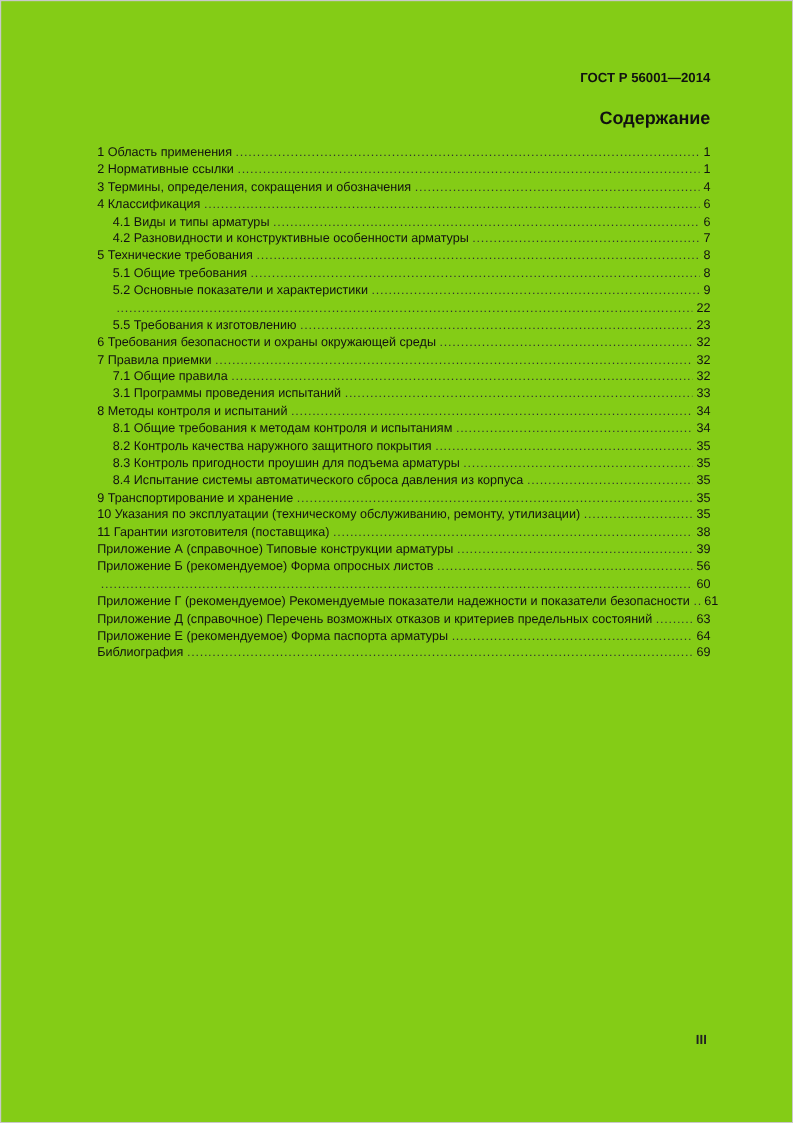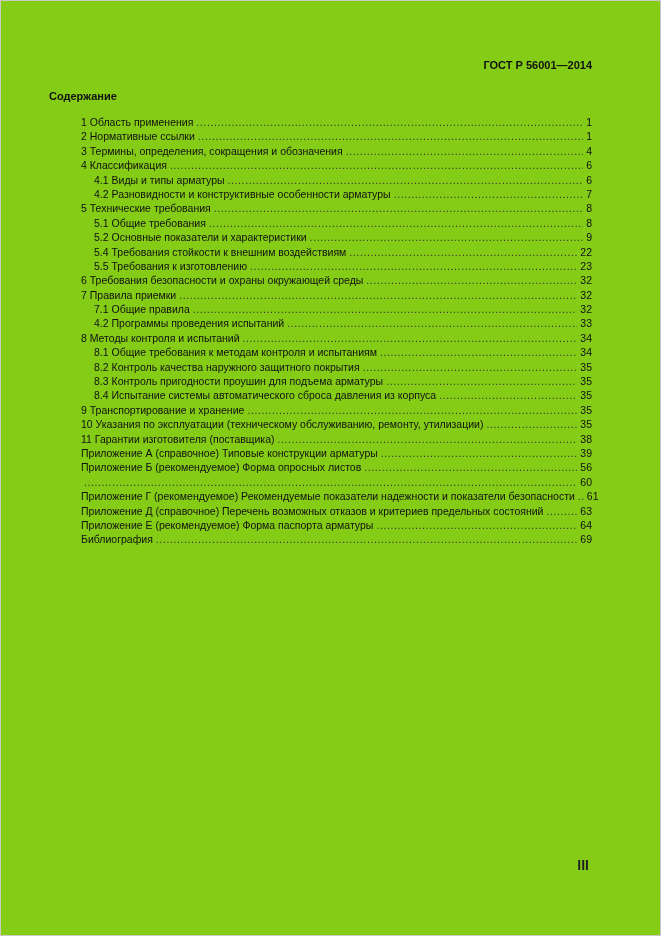--- a/index.html
+++ b/index.html
@@ -26,22 +26,22 @@
   }
   .doc-header {
     margin-top: 58px;
     text-align: right;
     font-size: 11px;
     font-weight: bold;
     color: #111111;
   }
   .doc-title {
     margin-top: 19px;
-    text-align: left;
-    font-size: 11px;
+    text-align: right;
+    font-size: 15px;
     font-weight: bold;
     color: #111111;
   }
   .toc {
     margin-top: 13px;
     font-size: 10.5px;
     line-height: 14.4px;
   }
   .toc-row {
     display: flex;
@@ -70,21 +70,21 @@
   }
   .toc-page {
     flex: 0 0 auto;
     white-space: nowrap;
     text-align: right;
   }
   .page-number {
     position: absolute;
     right: 71px;
     bottom: 62px;
-    font-size: 14px;
+    font-size: 11px;
     font-weight: bold;
     color: #222222;
   }
 </style>
 </head>
 <body>
 
 <div class="page">
   <div class="content">
     <div class="doc-header">ГОСТ Р 56001—2014</div>
@@ -129,21 +129,20 @@
           <span class="toc-label">5.1 Общие требования</span>
           <span class="dots"></span>
           <span class="toc-page">8</span>
         </div>
         <div class="toc-row indent">
           <span class="toc-label">5.2 Основные показатели и характеристики</span>
           <span class="dots"></span>
           <span class="toc-page">9</span>
         </div>
         <div class="toc-row indent">
-          <span class="toc-label">5.4 Требования стойкости к внешним воздействиям</span>
           <span class="dots"></span>
           <span class="toc-page">22</span>
         </div>
         <div class="toc-row indent">
           <span class="toc-label">5.5 Требования к изготовлению</span>
           <span class="dots"></span>
           <span class="toc-page">23</span>
         </div>
         <div class="toc-row">
           <span class="toc-label">6 Требования безопасности и охраны окружающей среды</span>
@@ -154,21 +153,21 @@
           <span class="toc-label">7 Правила приемки</span>
           <span class="dots"></span>
           <span class="toc-page">32</span>
         </div>
         <div class="toc-row indent">
           <span class="toc-label">7.1 Общие правила</span>
           <span class="dots"></span>
           <span class="toc-page">32</span>
         </div>
         <div class="toc-row indent">
-          <span class="toc-label">4.2 Программы проведения испытаний</span>
+          <span class="toc-label">3.1 Программы проведения испытаний</span>
           <span class="dots"></span>
           <span class="toc-page">33</span>
         </div>
         <div class="toc-row">
           <span class="toc-label">8 Методы контроля и испытаний</span>
           <span class="dots"></span>
           <span class="toc-page">34</span>
         </div>
         <div class="toc-row indent">
           <span class="toc-label">8.1 Общие требования к методам контроля и испытаниям</span>

